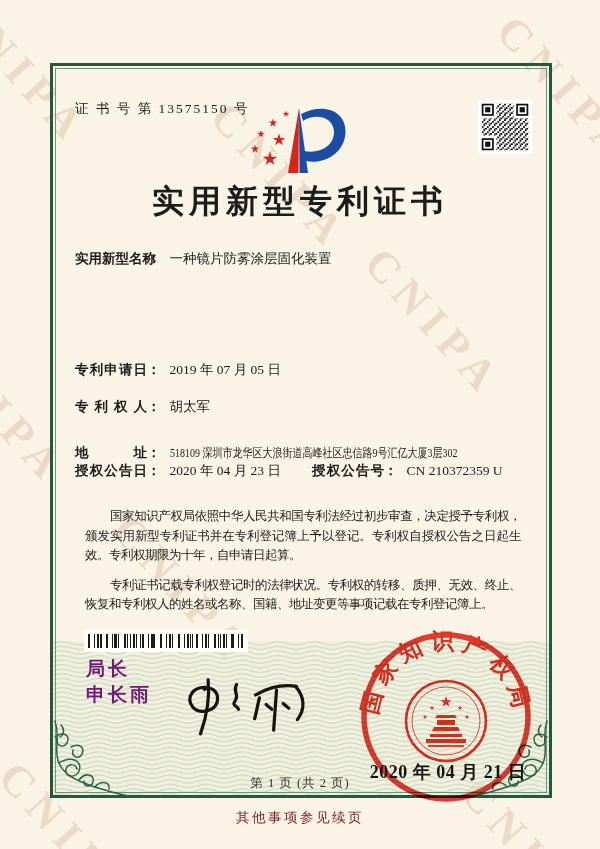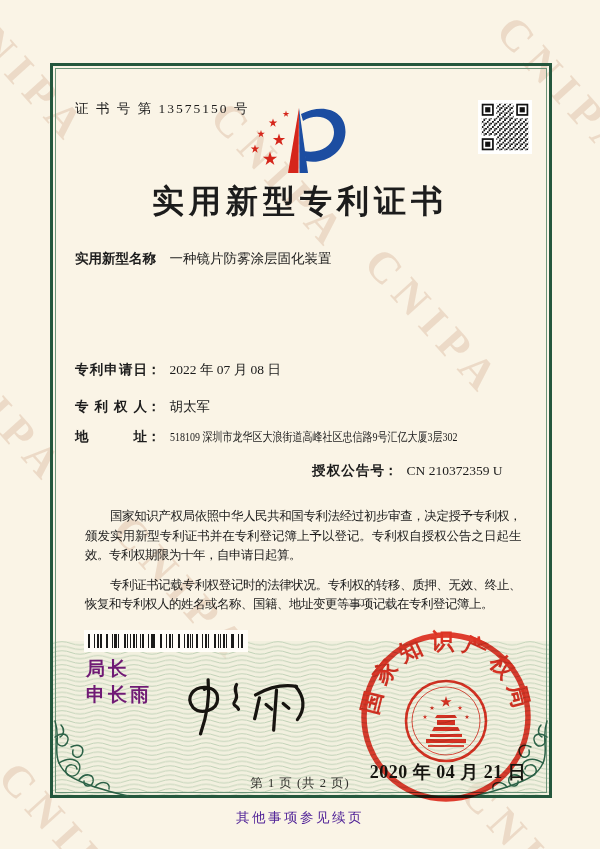--- a/index.html
+++ b/index.html
@@ -30,21 +30,21 @@
   .fl-right{left:473px;top:719px;transform:scaleX(-1);}
   .certno{position:absolute;left:75px;top:100px;font-size:13.5px;letter-spacing:2px;font-weight:500;}
   .logo{position:absolute;left:246px;top:101px;}
   .qr{position:absolute;left:478px;top:100px;background:#fff;padding:2px;line-height:0;}
   .title{
     position:absolute;left:0;top:180px;width:100%;text-align:center;
     font-size:32px;font-weight:600;letter-spacing:5px;
   }
   .row{position:absolute;left:75px;font-size:13.5px;white-space:nowrap;width:460px;}
   .r1{top:250px}.r2{top:287px}.r3{top:324px}.r4{top:361px}
-  .r5{top:398px}.r6{top:428px}.r7{top:462px}
+  .r5{top:398px}.r6{top:444px}.r7{top:462px}
   .lbl{
     display:inline-block;width:72px;font-weight:600;
     text-align:justify;text-align-last:justify;text-justify:inter-character;
     vertical-align:bottom;
   }
   .colon{font-weight:600;}
   .val{margin-left:9px;}
   .val-addr{
     display:inline-block;font-size:12.5px;
     transform:scaleX(.8);transform-origin:left center;white-space:nowrap;
@@ -68,21 +68,21 @@
     font-size:19px;font-weight:700;line-height:26px;letter-spacing:3px;
     font-family:"Liberation Sans","DejaVu Sans",sans-serif;color:#701a75;
   }
   .signature{position:absolute;left:172px;top:656px;}
   .seal{position:absolute;left:358px;top:629px;mix-blend-mode:multiply;}
   .seal-date{
     position:absolute;left:364px;top:760px;width:168px;text-align:center;
     font-size:18px;font-weight:700;letter-spacing:0.5px;color:#15140f;white-space:nowrap;
   }
   .pagenum{position:absolute;left:0;top:775px;width:100%;text-align:center;font-size:12.5px;color:#30302c;letter-spacing:1px;}
-  .contnote{position:absolute;left:0;top:809px;width:100%;text-align:center;font-size:13.5px;letter-spacing:2.5px;color:#4c1d95;}
+  .contnote{position:absolute;left:0;top:809px;width:100%;text-align:center;font-size:13.5px;letter-spacing:2.5px;color:#7f1d1d;}
 </style>
 </head>
 <body>
 
 <div class="page">
 
   <span class="wm" style="left:-22px;top:-14px">CNIPA</span>
   <span class="wm" style="left:238px;top:92px">CNIPA</span>
   <span class="wm" style="left:392px;top:238px">CNIPA</span>
   <span class="wm" style="left:-44px;top:326px">CNIPA</span>
@@ -175,29 +175,32 @@
         <rect x="3" y="23" width="3" height="3" fill="#111"></rect>
     </g>
   </svg>
 
   <div class="title">实用新型专利证书</div>
 
   <div class="row r1">
     <span class="lbl">实用新型名称</span><span class="colon">：</span><span class="val">一种镜片防雾涂层固化装置</span>
   </div>
   <div class="row r4">
-    <span class="lbl">专利申请日</span><span class="colon">：</span><span class="val">2022 年 07 月 08 日</span>
+    <span class="lbl">专利申请日</span><span class="colon">：</span><span class="val">2019 年 07 月 05 日</span>
   </div>
   <div class="row r5">
     <span class="lbl">专利权人</span><span class="colon">：</span><span class="val">胡太军</span>
   </div>
   <div class="row r6">
     <span class="lbl">地址</span><span class="colon">：</span><span class="val val-addr">518109 深圳市龙华区大浪街道高峰社区忠信路9号汇亿大厦3层302</span>
   </div>
   <div class="row r7">
+    <span>
+      <span class="lbl">授权公告日</span><span class="colon">：</span><span class="val">2020 年 04 月 23 日</span>
+    </span>
     <span class="grant2">
       <span class="lbl">授权公告号</span><span class="colon">：</span><span class="val">CN 210372359 U</span>
     </span>
   </div>
 
   <div class="paras">
     <p>国家知识产权局依照中华人民共和国专利法经过初步审查，决定授予专利权，颁发实用新型专利证书并在专利登记簿上予以登记。专利权自授权公告之日起生效。专利权期限为十年，自申请日起算。</p>
     <p>专利证书记载专利权登记时的法律状况。专利权的转移、质押、无效、终止、恢复和专利权人的姓名或名称、国籍、地址变更等事项记载在专利登记簿上。</p>
   </div>
 

